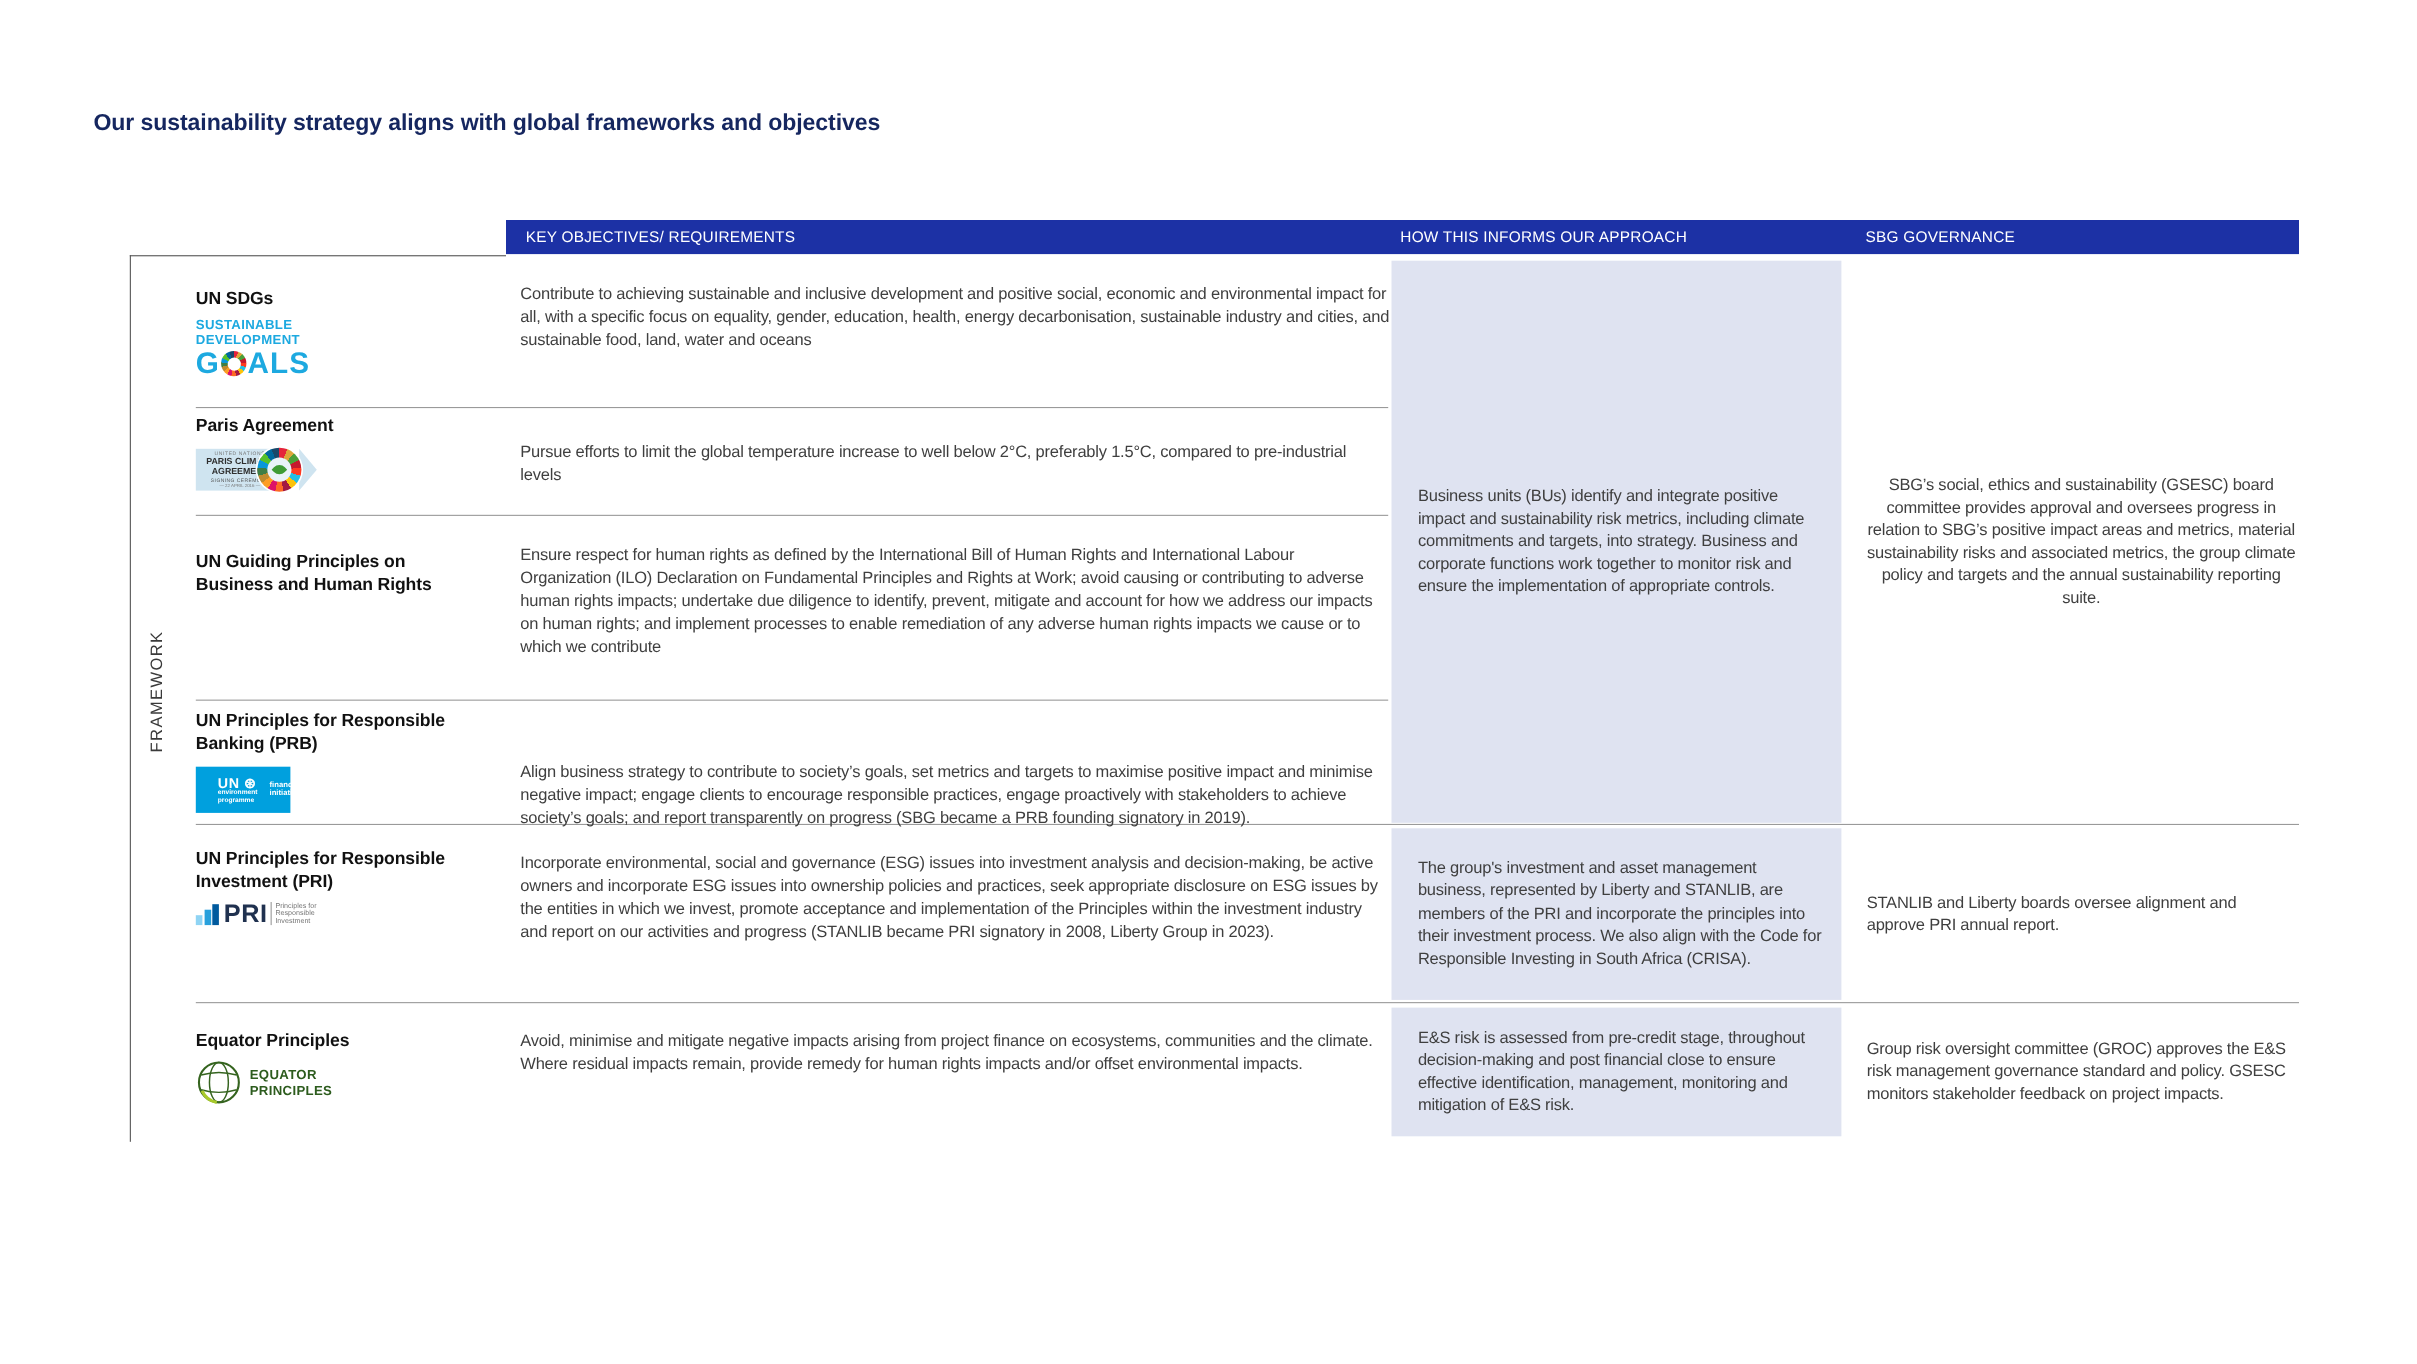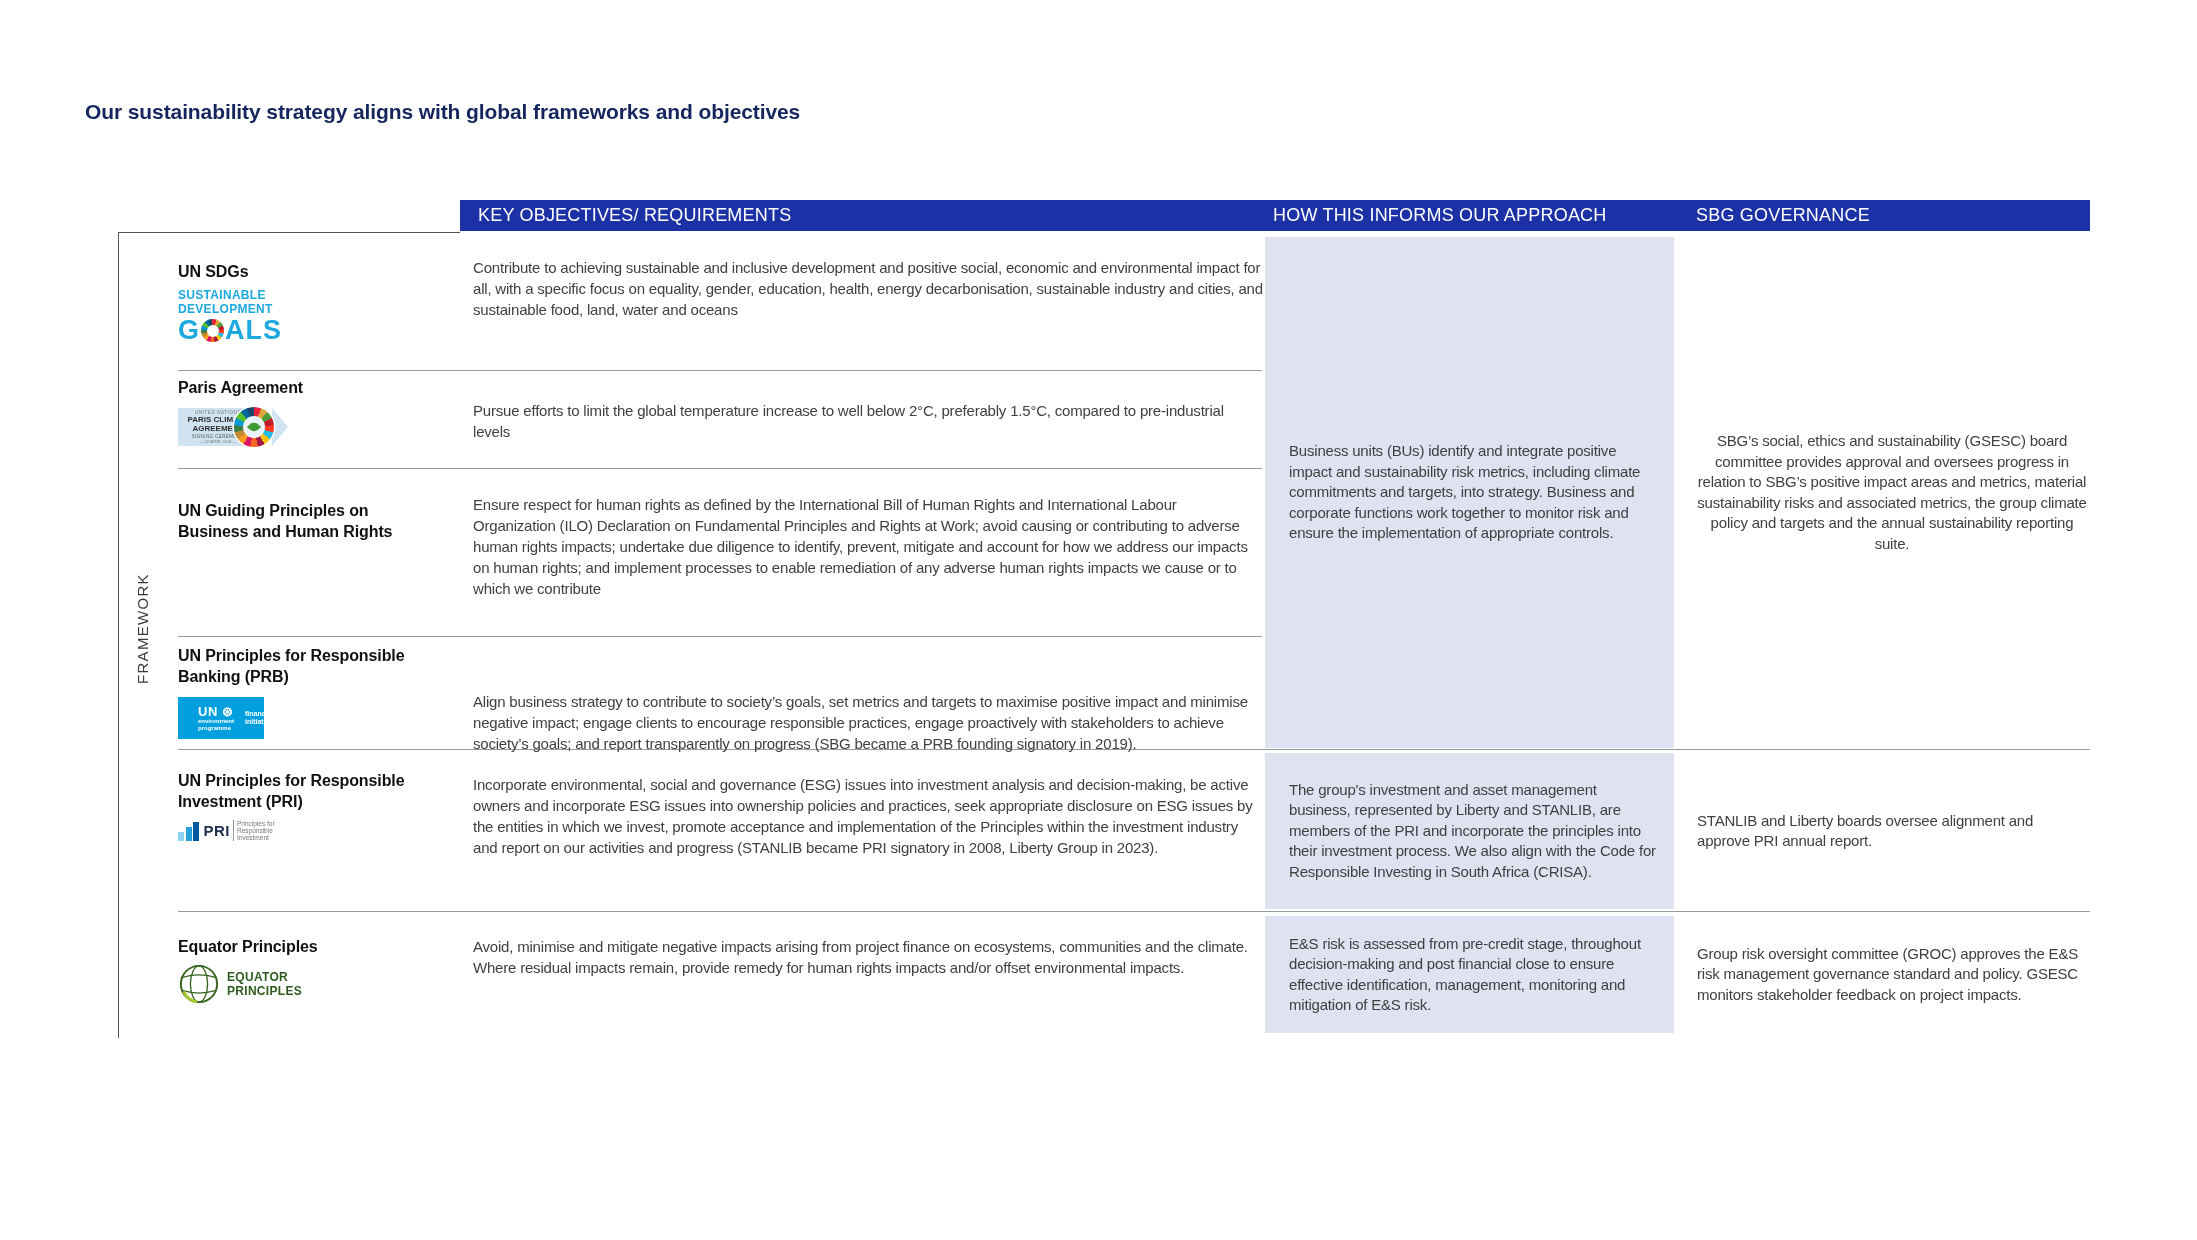--- a/index.html
+++ b/index.html
@@ -6,21 +6,21 @@
   body { background:#fff; font-family:"Liberation Sans", sans-serif; }
   .page { position:relative; width:2197px; height:1240px; background:#fff; overflow:hidden; }
 
   .title { position:absolute; left:85px; top:100px; font-size:21px; font-weight:bold;
            color:#15265f; letter-spacing:-0.1px; }
 
   
   .header-bar { position:absolute; left:460px; top:200px; width:1630px; height:31px;
                 background:#1c31a5; }
   .hdr { position:absolute; top:0; height:31px; line-height:31px; color:#ffffff;
-         font-size:18px; letter-spacing:0.2px; white-space:nowrap; }
+         font-size:14px; letter-spacing:0.2px; white-space:nowrap; }
   .hdr-1 { left:18px; } .hdr-2 { left:813px; } .hdr-3 { left:1236px; }
 
   
   .vline { position:absolute; left:118px; top:232px; width:1px; height:806px; background:#555; }
   .topline { position:absolute; left:118px; top:232px; width:342px; height:1px; background:#555; }
   .hline { position:absolute; height:1px; background:#9a9a9a; }
 
   .framework-label { position:absolute; left:134px; top:684px; transform:rotate(-90deg);
                      transform-origin:left top; font-size:15px; letter-spacing:1.3px;
                      color:#3a3a3a; white-space:nowrap; }
@@ -85,21 +85,21 @@
   .prb-div { width:1px; height:26px; background:#fff; margin:0 5px 0 6px; }
   .prb-right { font-size:7px; font-weight:bold; line-height:8px; }
 
   
   .pri-logo { position:absolute; left:178px; top:820px; display:flex; align-items:flex-end; }
   .pri-bars { display:flex; align-items:flex-end; margin-right:3px; }
   .pri-bars i { display:block; width:6px; margin-right:1.5px; }
   .pri-b1 { height:9px;  background:#8fd4f4; }
   .pri-b2 { height:14px; background:#28a0dc; }
   .pri-b3 { height:19px; background:#005a9e; }
-  .pri-abbr { font-size:15px; font-weight:bold; color:#20314f; line-height:21px;
+  .pri-abbr { font-size:23px; font-weight:bold; color:#20314f; line-height:21px;
               letter-spacing:0.5px; }
   .pri-tag { border-left:1px solid #999; margin-left:3px; padding-left:3px; }
   .pri-tag div { font-size:6.5px; line-height:7px; color:#777; }
 
   
   .equator-logo { position:absolute; left:178px; top:963px; display:flex; align-items:center; }
   .eq-text { margin-left:7px; font-size:12px; font-weight:bold; color:#2d5c1e; line-height:14px;
              letter-spacing:0.3px; }
 </style>
 </head>

